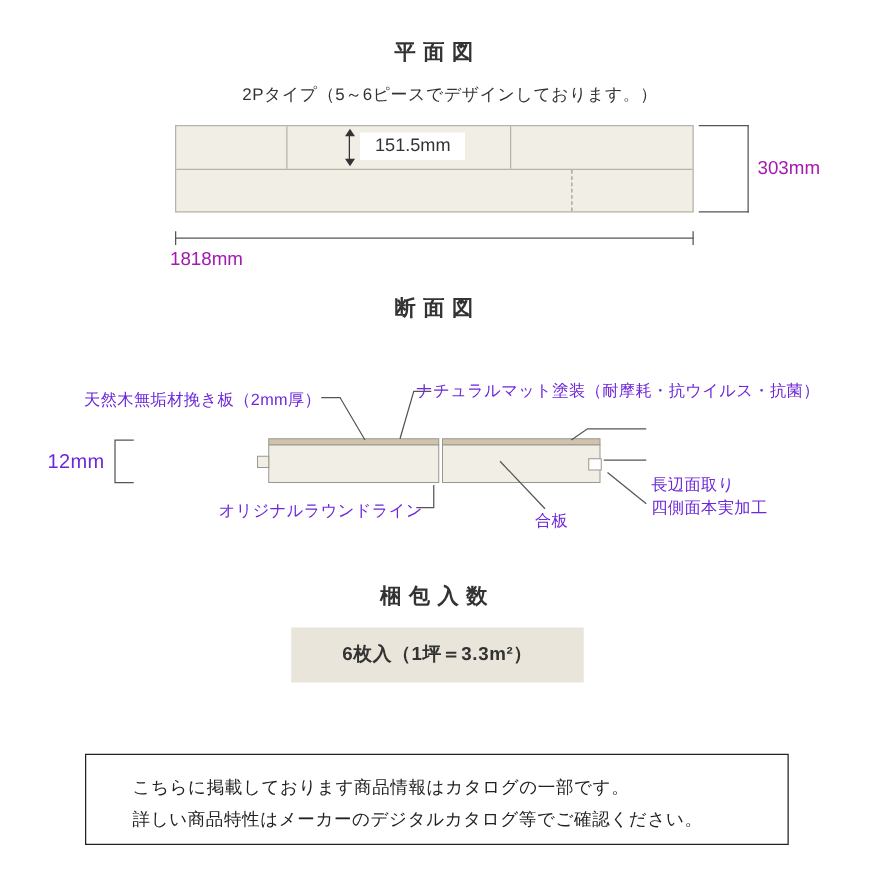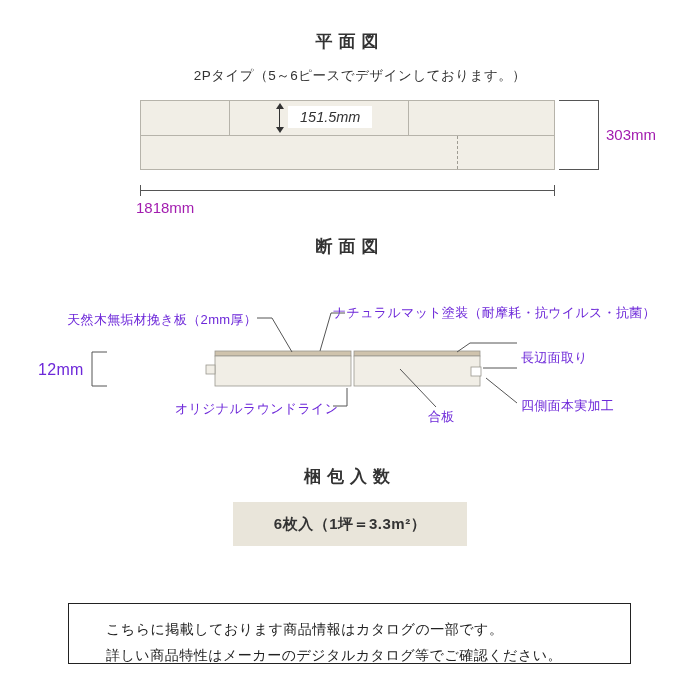--- a/index.html
+++ b/index.html
@@ -24,36 +24,36 @@
   }
   .plan .hdiv { position:absolute; left:0; top:34px; width:100%; height:1px; background:#b6b3aa; }
   .plan .vdiv { position:absolute; top:0; width:1px; height:34px; background:#b6b3aa; }
   .plan .vdash { position:absolute; top:35px; width:0; height:33px; border-left:1px dashed #9f9c93; }
   .arrow-shaft { position:absolute; left:138px; top:6px; width:1px; height:22px; background:#333; }
   .arrow-head { position:absolute; width:0; height:0; border-left:4px solid transparent; border-right:4px solid transparent; }
   .arrow-head.up   { left:135px; top:2px;  border-bottom:6px solid #333; }
   .arrow-head.down { left:135px; top:26px; border-top:6px solid #333; }
   .piece-label {
     position:absolute; left:147px; top:5px; background:#ffffff;
-    padding:3px 12px; font-size:14.5px; color:#333; white-space:nowrap;font-style:italic;
+    padding:3px 12px; font-size:14.5px; color:#333; white-space:nowrap;
   }
   .line { position:absolute; background:#555; }
   .dim { position:absolute; font-size:15px; color:#a21caf; white-space:nowrap; }
   
   .lbl { position:absolute; font-size:13px; color:#6d28d9; letter-spacing:0.3px; white-space:nowrap; }
   .svg-overlay { position:absolute; left:0; top:270px; pointer-events:none; }
   
   .pack-box {
     position:absolute; left:233px; top:502px; width:234px; height:44px;
     background:#e9e5da; text-align:center; line-height:44px;
     font-size:15px; letter-spacing:0.5px; color:#333;font-weight:bold;
   }
   
   .notice {
-    position:absolute; left:68px; top:603px; width:563px; height:61px;
+    position:absolute; left:68px; top:603px; width:563px; height:73px;
     border:1px solid #222; background:#fff;
     padding:12px 0 0 37px; font-size:14px; line-height:26px;
     letter-spacing:0.5px; color:#222;
   }
   .notice div { white-space:nowrap; }
 </style>
 </head>
 <body>
 
 <div class="page">
@@ -102,21 +102,21 @@
       <polyline points="517,403 486,378"></polyline>
       <polyline points="333,406 347,406 347,388"></polyline>
       <polyline points="436,407 400,369"></polyline>
 
       <polyline points="107,352 92,352 92,386 107,386"></polyline>
     </g>
   </svg>
 
   <div class="lbl" style="left:35px; top:311px; width:222px; text-align:right">天然木無垢材挽き板（2mm厚）</div>
   <div class="lbl" style="left:333px; top:304px">ナチュラルマット塗装（耐摩耗・抗ウイルス・抗菌）</div>
-  <div class="lbl" style="left:521px; top:349px">長辺面取り</div>
+  <div class="lbl" style="left:521px; top:379px">長辺面取り</div>
   <div class="lbl" style="left:521px; top:397px">四側面本実加工</div>
   <div class="lbl" style="left:38px; top:361px; font-size:16px">12mm</div>
   <div class="lbl" style="left:175px; top:400px">オリジナルラウンドライン</div>
   <div class="lbl" style="left:428px; top:408px">合板</div>
 
   <div class="sec-title" style="top:465px">梱包入数</div>
   <div class="pack-box">6枚入（1坪＝3.3m²）</div>
 
   <div class="notice">
     <div>こちらに掲載しております商品情報はカタログの一部です。</div>

